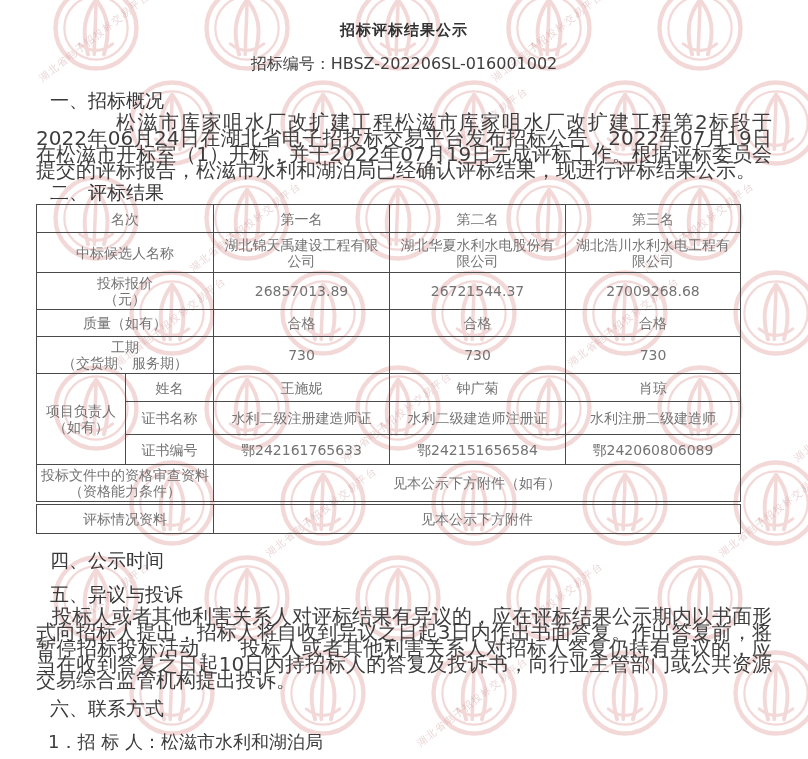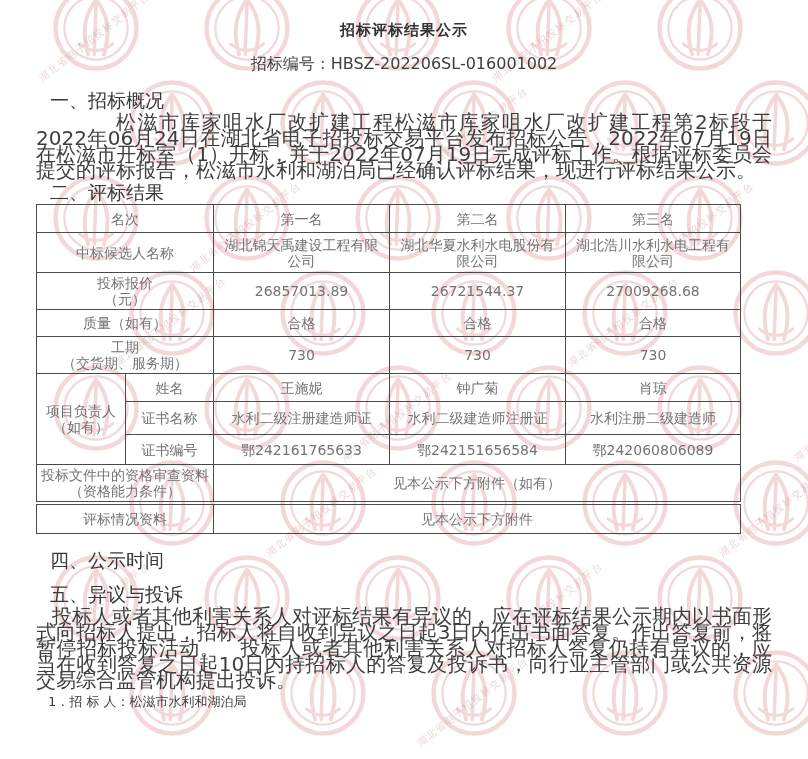--- a/index.html
+++ b/index.html
@@ -25,21 +25,21 @@
   .bid-no { margin-top:14px; text-align:center; font-size:16px; line-height:20px; color:#3d3d3d; }
   .sec-h { margin-top:16px; margin-left:14px; font-size:19px; line-height:20px; color:#383838; }
   .sec-h.h2 { margin-top:4px; }
   .sec-h.h3 { margin-top:10px; }
   .sec-h.h5 { margin-top:14px; }
   .sec-h.h6 { margin-top:10px; }
   .para { margin-top:4px; font-size:20px; line-height:16px; text-align:justify; color:#3d3d3d; }
   .para.indent-big { text-indent:4em; }
   .para.indent-sm { text-indent:.8em; }
   .para.single { margin-top:6px; text-align:left; }
-  .contact-line { margin-top:6px; font-size:13px; line-height:16px; margin-left:12px; }
+  .contact-line { margin-top:16px; font-size:18px; line-height:16px; margin-left:12px; }
 
   table { border-collapse:collapse; table-layout:fixed; width:704px; background:transparent; }
   .tbl1 { margin-top:2px; }
   .tbl2 { margin-top:2px; }
   td {
     border:1.5px solid #4a4a4a; text-align:center; vertical-align:middle;
     font-size:14px; line-height:16px; color:#737373; padding:2px 4px;
     overflow:hidden;
   }
   td .l2 { display:block; }
@@ -519,15 +519,16 @@
       <td>见本公示下方附件</td>
     </tr>
   </tbody>
     </table>
 
   <div class="sec-h">四、公示时间</div>
 
   <div class="sec-h h5">五、异议与投诉</div>
   <div class="para indent-sm">投标人或者其他利害关系人对评标结果有异议的，应在评标结果公示期内以书面形式向招标人提出，招标人将自收到异议之日起3日内作出书面答复。作出答复前，将暂停招标投标活动。　投标人或者其他利害关系人对招标人答复仍持有异议的，应当在收到答复之日起10日内持招标人的答复及投诉书，向行业主管部门或公共资源交易综合监管机构提出投诉。</div>
 
+  <div class="sec-h h6">六、联系方式</div>
   <div class="contact-line">1．招 标 人：松滋市水利和湖泊局</div>
 
 </div>
 
 </body></html>

